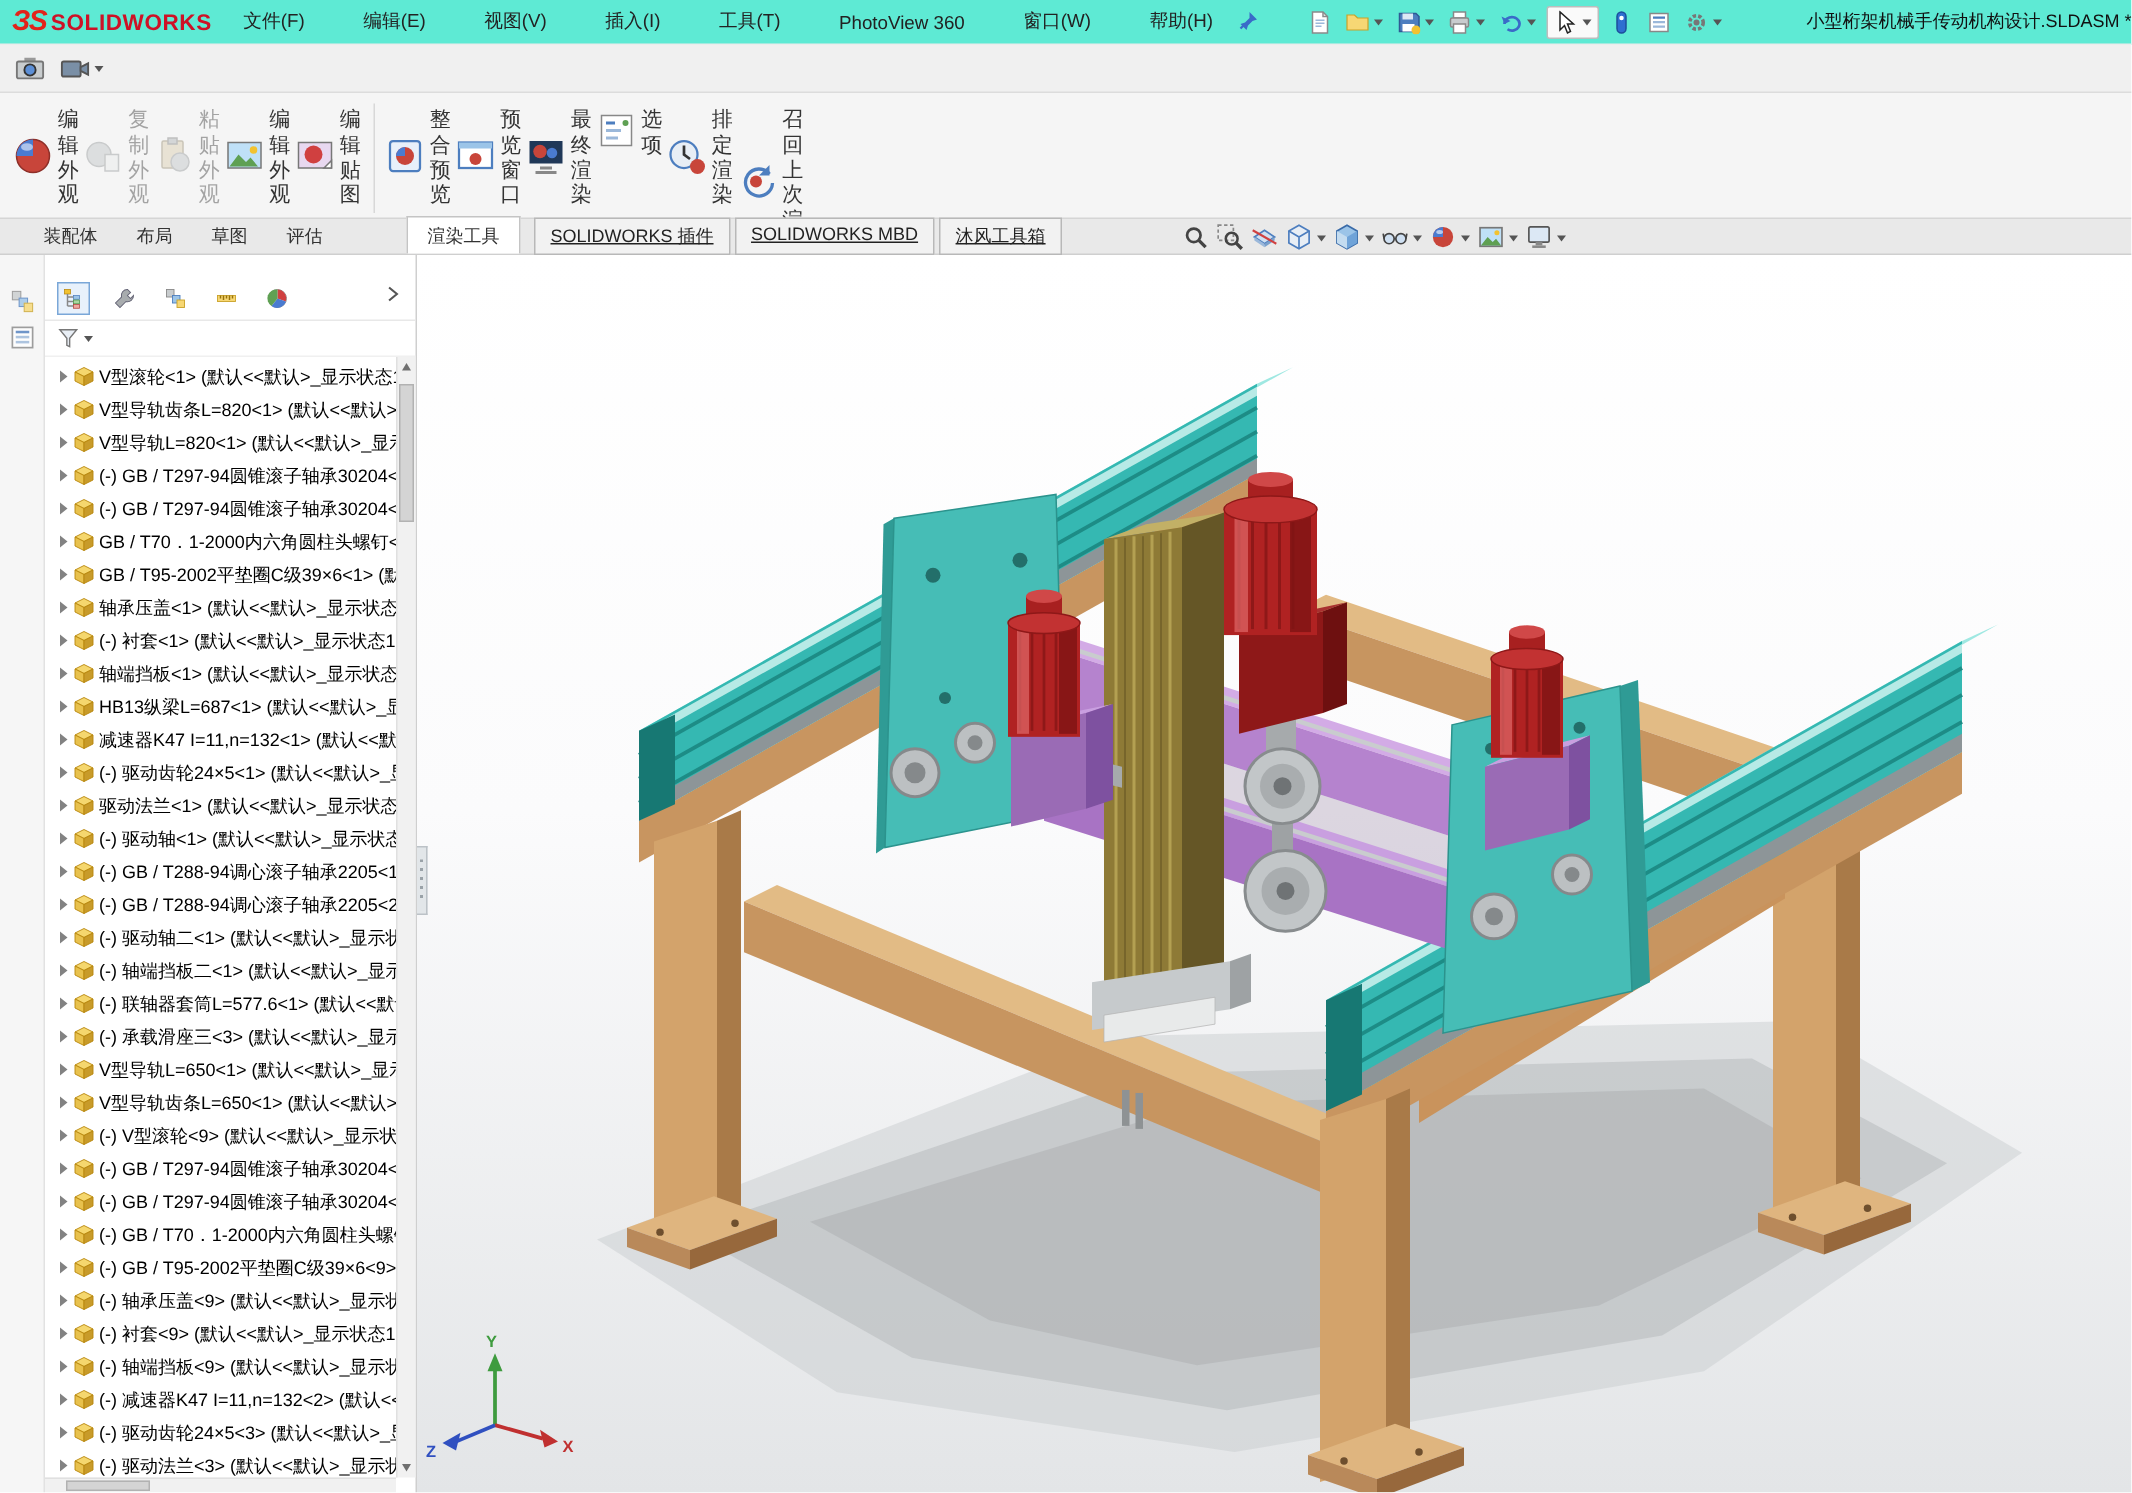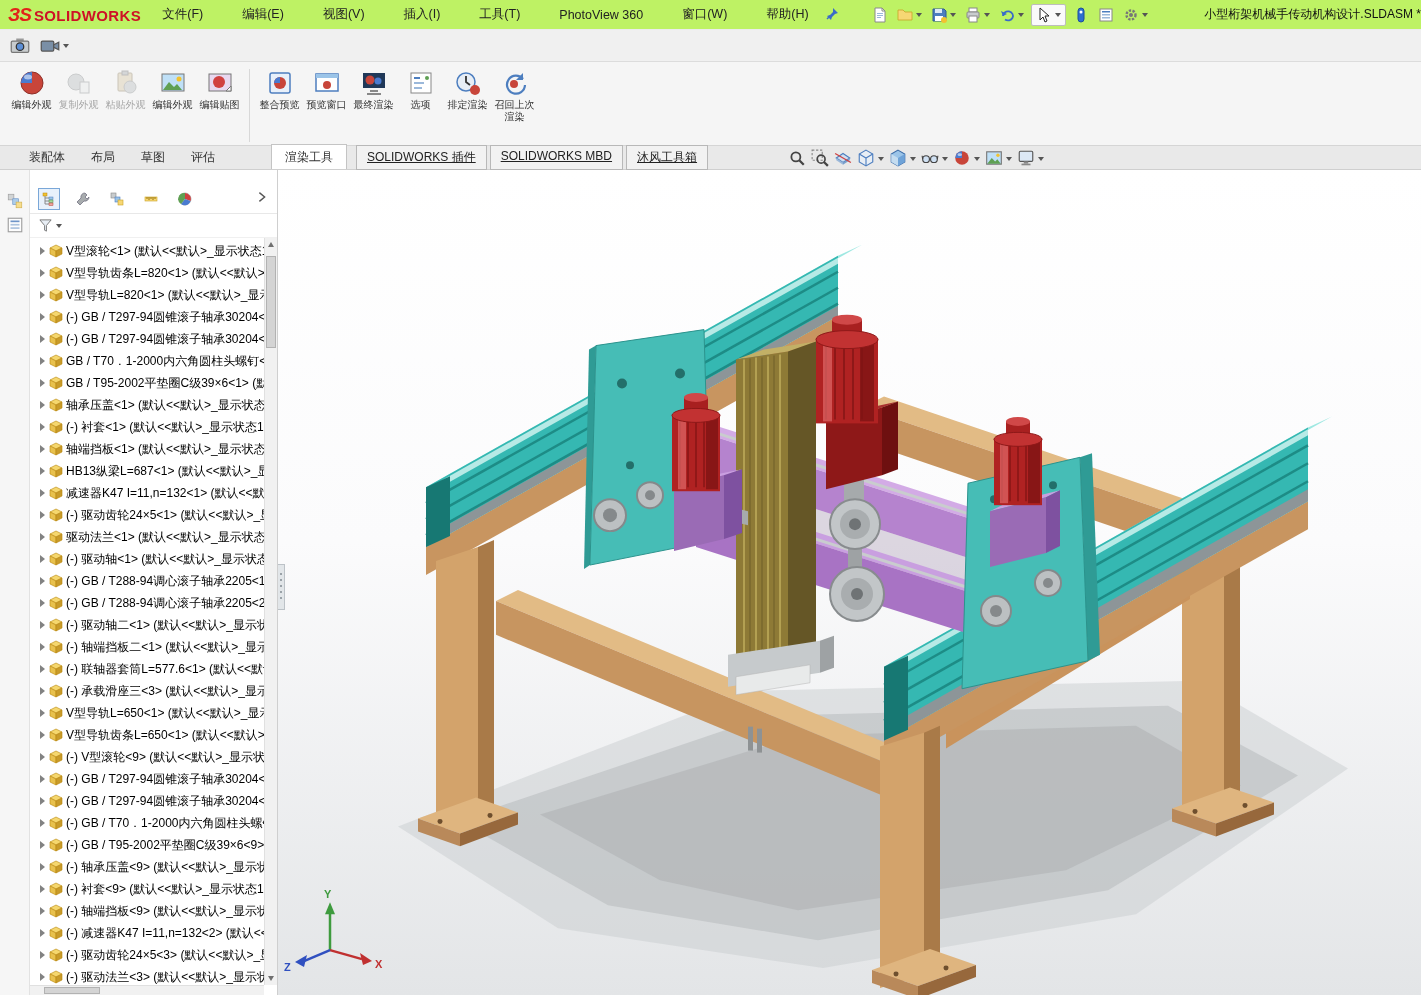--- a/index.html
+++ b/index.html
@@ -1,42 +1,42 @@
 <!DOCTYPE html>
 <html><head>
 <meta charset="utf-8">
 <style>
   * { box-sizing: border-box; margin: 0; padding: 0; }
   html,body { width:1421px; height:995px; overflow:hidden; }
   body { font-family:"Liberation Sans", sans-serif; background:#fff; color:#222; }
   #app { position:relative; width:1421px; height:995px; background:#fff; }
 
   
-  #menubar { height:30px; display:flex; align-items:center; background:#bef264; border-bottom:1px solid #ececec; }
+  #menubar { height:30px; display:flex; align-items:center; background:#5eead4; border-bottom:1px solid #ececec; }
   .logo { display:flex; align-items:baseline; padding:0 12px 0 8px; }
   .logo-mark { font-style:italic; font-weight:bold; font-size:19px; color:#E2231A; letter-spacing:-1px; }
   .logo-text { font-weight:bold; font-size:15px; color:#CE1126; letter-spacing:.4px; margin-left:3px; }
   .menus { display:flex; align-items:center;gap:21px; }
   .menu-item { font-size:12.5px; padding:0 9px; color:#222; white-space:nowrap; }
   .pin { width:18px; height:18px; margin:0 6px; display:inline-block; }
   .pin svg { width:16px; height:16px; }
   .quicktools { display:flex; align-items:center; margin-left:22px; gap:5px; }
   .qtool { display:flex; align-items:center; padding:3px 2px; border-radius:2px; }
   .qtool.boxed { border:1px solid #bdbdbd; background:#fafafa; padding:2px 4px; }
   .qicon svg { width:16px; height:16px; display:block; }
   .caret { width:0; height:0; border:3.5px solid transparent; border-top:4px solid #555; display:inline-block; margin-left:3px; transform:translateY(2px); }
   .doc-title { margin-left:auto; font-size:12px; color:#111; padding-right:0; white-space:nowrap; }
 
   
   #capturebar { height:32px; background:#f0f0f0; border-bottom:1px solid #dcdcdc; display:flex; align-items:center; padding-left:8px; gap:6px; }
   #capturebar .qicon svg { width:20px; height:20px; }
 
   
   #ribbon { height:84px; background:#f5f5f5; border-bottom:1px solid #d5d5d5; display:flex; align-items:flex-start; padding:4px 4px 0 8px; }
-  .rbtn { width:47px; display:flex; flex-direction:column; align-items:center; padding:3px 0 2px; font-size:10px; color:#333; border-radius:2px; }
+  .rbtn { width:47px; display:flex; flex-direction:row; align-items:center; padding:3px 0 2px; font-size:14px; color:#333; border-radius:2px; }
   .rbtn.disabled { opacity:.42; }
   .ricon svg { width:28px; height:28px; display:block; }
   .rlabel { text-align:center; line-height:1.2; margin-top:2px; width:46px; word-break:break-all; }
   .rsep { width:1px; background:#d8d8d8; align-self:stretch; margin:3px 6px; }
 
   
   #tabbar { height:24px; background:#e9e9e9; border-bottom:1px solid #cfcfcf; display:flex; align-items:center; padding-left:16px; position:relative; }
   .doc-tabs { display:flex; align-items:flex-end; height:100%; }
   .tab { padding:4px 13px 3px; font-size:12px; color:#333; white-space:nowrap; }
   .tab.active { background:#fff; border:1px solid #c4c4c4; border-bottom:none;margin-left:43px; }

